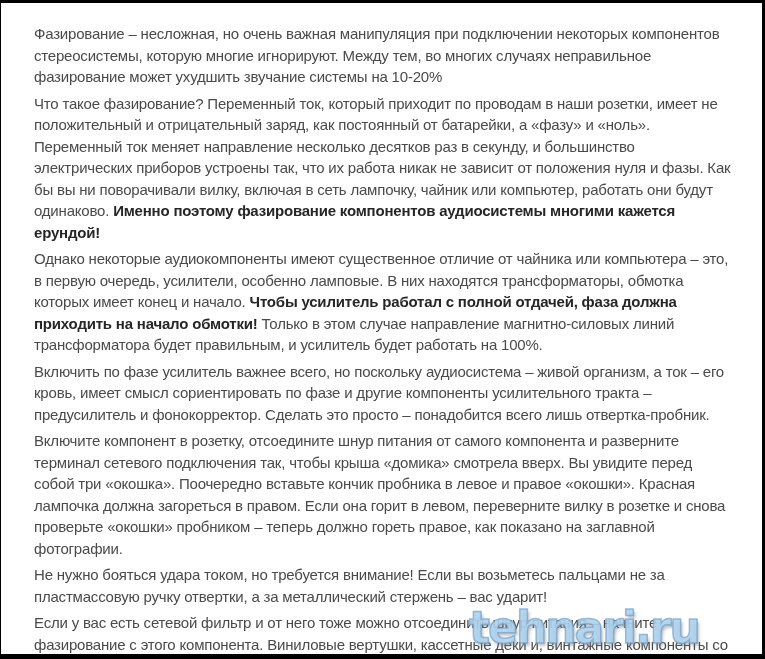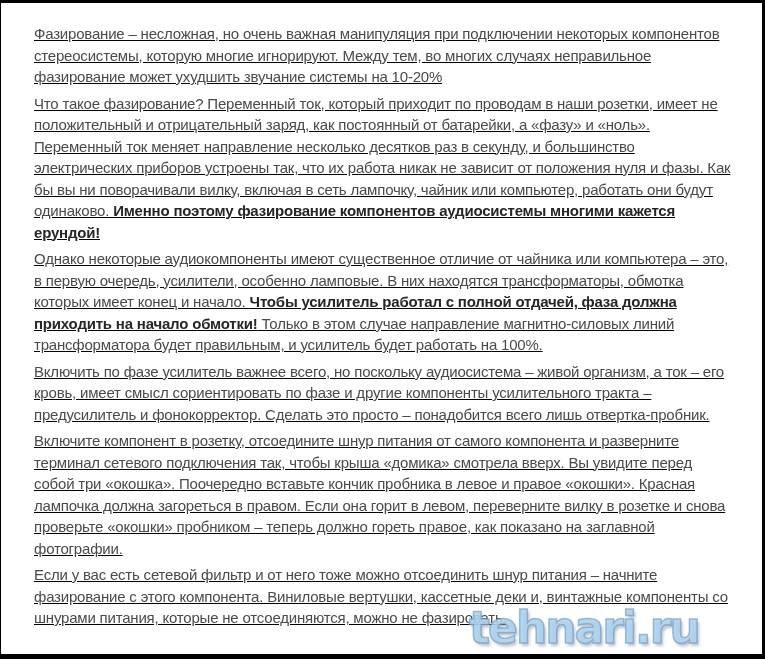--- a/index.html
+++ b/index.html
@@ -12,21 +12,20 @@
     width: 765px;
     height: 659px;
     box-sizing: border-box;
     background: #ffffff;
     border-top: 3px solid #000000;
     border-right: 3px solid #000000;
     border-bottom: 5px solid #000000;
     border-left: 1px solid #000000;
     overflow: hidden;
     font-family: "Liberation Sans", "DejaVu Sans", sans-serif;
-    text-decoration: underline;
   }
   .content {
     padding: 20px 28px 0 33px;
     width: 700px;
     box-sizing: content-box;
   }
   .content p {
     margin: 0 0 5px 0;
     font-size: 15px;
     line-height: 21.5px;
@@ -57,16 +56,17 @@
 </head>
 <body>
 
 <div class="page">
   <div class="content">
       <p><span>Фазирование – несложная, но очень важная манипуляция при подключении некоторых компонентов стереосистемы, которую многие игнорируют. Между тем, во многих случаях неправильное фазирование может ухудшить звучание системы на 10-20%</span></p>
       <p><span>Что такое фазирование? Переменный ток, который приходит по проводам в наши розетки, имеет не положительный и отрицательный заряд, как постоянный от батарейки, а «фазу» и «ноль». Переменный ток меняет направление несколько десятков раз в секунду, и большинство электрических приборов устроены так, что их работа никак не зависит от положения нуля и фазы. Как бы вы ни поворачивали вилку, включая в сеть лампочку, чайник или компьютер, работать они будут одинаково. </span><b>Именно поэтому фазирование компонентов аудиосистемы многими кажется ерундой!</b></p>
       <p><span>Однако некоторые аудиокомпоненты имеют существенное отличие от чайника или компьютера – это, в первую очередь, усилители, особенно ламповые. В них находятся трансформаторы, обмотка которых имеет конец и начало. </span><b>Чтобы усилитель работал с полной отдачей, фаза должна приходить на начало обмотки!</b><span> Только в этом случае направление магнитно-силовых линий трансформатора будет правильным, и усилитель будет работать на 100%.</span></p>
       <p><span>Включить по фазе усилитель важнее всего, но поскольку аудиосистема – живой организм, а ток – его кровь, имеет смысл сориентировать по фазе и другие компоненты усилительного тракта – предусилитель и фонокорректор. Сделать это просто – понадобится всего лишь отвертка-пробник.</span></p>
       <p><span>Включите компонент в розетку, отсоедините шнур питания от самого компонента и разверните терминал сетевого подключения так, чтобы крыша «домика» смотрела вверх. Вы увидите перед собой три «окошка». Поочередно вставьте кончик пробника в левое и правое «окошки». Красная лампочка должна загореться в правом. Если она горит в левом, переверните вилку в розетке и снова проверьте «окошки» пробником – теперь должно гореть правое, как показано на заглавной фотографии.</span></p>
+      <p><span>Не нужно бояться удара током, но требуется внимание! Если вы возьметесь пальцами не за пластмассовую ручку отвертки, а за металлический стержень – вас ударит!</span></p>
       <p><span>Если у вас есть сетевой фильтр и от него тоже можно отсоединить шнур питания – начните фазирование с этого компонента. Виниловые вертушки, кассетные деки и, винтажные компоненты со шнурами питания, которые не отсоединяются, можно не фазировать.</span></p>
     </div>
   <div class="watermark">tehnari.ru</div>
 </div>
 
 </body></html>

